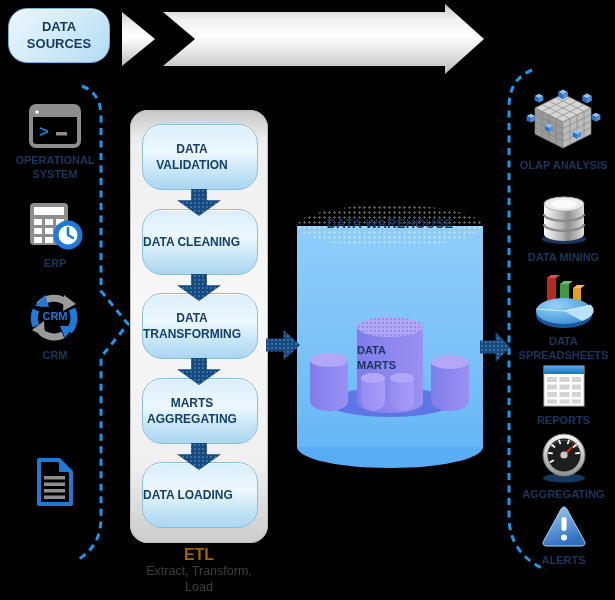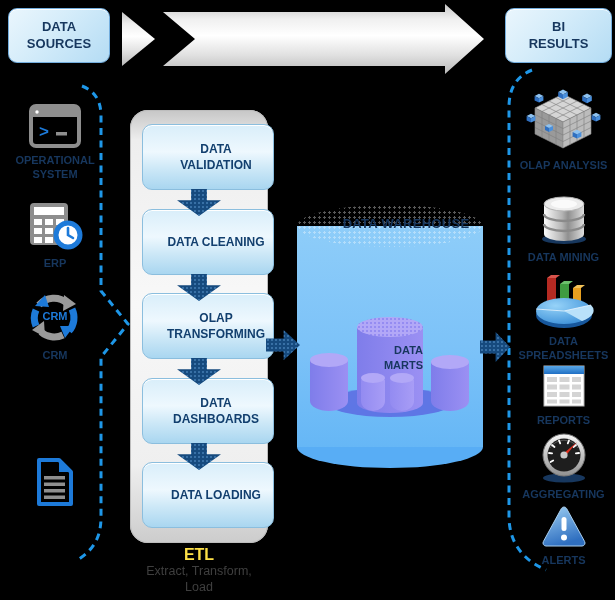--- a/index.html
+++ b/index.html
@@ -1,79 +1,79 @@
 <!DOCTYPE html>
 <html style="--navy: #17375e; --arrow-navy: #164a7e; --dash-blue: #1e97e8; --icon-blue: #1d7ad9; --icon-gray: #8e8e8e; --warehouse-blue: #7cc2f8; --marts-purple: #8583ee; --box-border: #74aede;"><head>
 <meta charset="utf-8">
 <style>
   html,body{margin:0;padding:0;background:#000;}
   .canvas{position:relative;width:615px;height:600px;background:#000;overflow:hidden;
           font-family:"Liberation Sans",sans-serif;}
   .abs{position:absolute;}
   
-  .top-box{position:absolute;top:8px;height:53px;border-radius:9px;
+  .top-box{position:absolute;top:8px;height:53px;border-radius:19px;
     background:linear-gradient(135deg,#eaf6fd 0%,#d6edfa 40%,#b4dcf4 100%);
     border:1px solid #74aede;display:flex;align-items:center;justify-content:center;
     color:var(--navy);font-weight:bold;font-size:13px;text-align:center;line-height:1.25;
     box-shadow:inset 0 1px 0 #fff;}
   #box-sources{left:8px;width:100px;}
   #box-bi{left:505px;width:105px;}
   #box-bi span{display:inline-block;width:62px;}
   .flow-label{position:absolute;left:233px;top:29px;width:140px;text-align:center;
     color:var(--navy);font-weight:bold;font-size:15px;letter-spacing:.5px;}
   
   .brace-svg{position:absolute;left:0;top:0;pointer-events:none;}
   
   .col-item{position:absolute;width:106px;text-align:center;}
   .col-item .icon-wrap{display:flex;align-items:center;justify-content:center;}
   .col-label{color:var(--navy);font-weight:bold;font-size:11px;line-height:1.3;margin-top:4px;}
   .res-item{width:103px;}
   
   #etl-panel{left:130px;top:110px;width:138px;height:433px;border-radius:18px;
     background:linear-gradient(180deg,#c6c6c6 0%,#eeeeee 7%,#f8f8f8 45%,#efefef 82%,#cccccc 100%);
     box-shadow:inset 0 0 0 1px #bdbdbd;}
-  .etl-box{position:absolute;left:142px;width:114px;height:64px;border-radius:10px;
+  .etl-box{position:absolute;left:142px;width:114px;height:64px;border-radius:20px;
     background:linear-gradient(180deg,#d9eefa 0%,#eef8fe 42%,#cde8f7 68%,#a9d6f0 100%);
-    border:1px solid #8bbede;display:flex;align-items:center;justify-content:center;
+    border:1px solid #8bbede;display:flex;align-items:center;justify-content:flex-start;
     color:#123f6e;font-weight:bold;font-size:12px;text-align:center;line-height:1.35;
-    box-shadow:inset 0 1px 0 #fff;padding-left:16px;}
+    box-shadow:inset 0 1px 0 #fff;}
   .etl-box span{display:block;max-width:98px;}
   .arrow-down{position:absolute;left:177px;width:44px;height:27px;background:var(--arrow-navy);
     background-image:radial-gradient(rgba(90,150,205,.5) 1px,transparent 1.3px);background-size:4px 4px;
     clip-path:polygon(32% 0,68% 0,68% 42%,100% 42%,50% 100%,0 42%,32% 42%);z-index:3;}
   .arrow-right{position:absolute;background:var(--arrow-navy);
     background-image:radial-gradient(rgba(90,150,205,.5) 1px,transparent 1.3px);background-size:4px 4px;
     clip-path:polygon(0 28%,52% 28%,52% 0,100% 50%,52% 100%,52% 72%,0 72%);z-index:5;}
-  #etl-title{left:130px;top:546px;width:138px;text-align:center;color:#fde047;
+  #etl-title{left:130px;top:546px;width:138px;text-align:center;color:#a16207;
     font-weight:bold;font-size:16px;}
   #etl-subtitle{left:134px;top:564px;width:130px;text-align:center;color:#3f3f3f;
     font-size:12.5px;line-height:1.25;}
   
-  #warehouse{left:297px;top:205px;width:186px;height:263px;padding-left:32px;}
+  #warehouse{left:297px;top:205px;width:186px;height:263px;}
   #wh-bottom{position:absolute;left:0;top:221px;width:186px;height:42px;border-radius:50%;
     background:#58adf5;}
   #wh-body{position:absolute;left:0;top:21px;width:186px;height:221px;
     background:linear-gradient(180deg,#8ecdf9 0%,#7cc2f8 55%,#66b7f6 100%);}
   #wh-top{position:absolute;left:0;top:0;width:186px;height:42px;border-radius:50%;
     background:linear-gradient(180deg,#bce3fc 0%,#93cffa 100%);
     background-image:radial-gradient(rgba(255,255,255,.35) 1px,transparent 1.2px);background-size:5px 5px;}
   #wh-title{position:absolute;left:0;top:11px;width:100%;text-align:center;
     color:var(--navy);font-weight:bold;font-size:13px;letter-spacing:.3px;z-index:2;}
   .cyl{position:absolute;}
   .cyl .body{position:absolute;left:0;right:0;top:7px;bottom:0;
     background:linear-gradient(90deg,#7f7dea 0%,#9b90f3 100%);
     border-radius:0 0 50% 50% / 0 0 10px 10px;}
   .cyl .cap{position:absolute;left:0;right:0;top:0;height:14px;border-radius:50%;background:#b2a8f7;}
   #mart-shadow{position:absolute;left:30px;top:183px;width:126px;height:29px;border-radius:50%;
     background:#5c6ae2;opacity:.85;}
   #mart-center{left:60px;top:112px;width:66px;height:96px;}
   #mart-center .body{top:10px;}
   #mart-center .cap{height:20px;
     background-image:radial-gradient(rgba(130,122,238,.6) 1px,transparent 1.2px);background-size:4px 4px;}
-  #mart-label{position:absolute;left:0;top:26px;width:100%;text-align:right;
+  #mart-label{position:absolute;left:0;top:26px;width:100%;text-align:left;
     color:var(--navy);font-weight:bold;font-size:11px;line-height:1.35;z-index:2;}
   #mart-label span{display:inline-block;width:48px;}
   
   text{font-family:"Liberation Sans",sans-serif;}
 </style>
 </head>
 <body>
 
 <div class="canvas">
 
@@ -88,23 +88,20 @@
           <stop offset="0.22" stop-color="#f0f0f0"></stop>
         <stop offset="0.45" stop-color="#ffffff"></stop>
           <stop offset="0.72" stop-color="#e2e2e2"></stop>
         <stop offset="1" stop-color="#b9b9b9"></stop>
       </linearGradient>
     </defs>
     <polygon points="9,12 9,66 42,39" fill="url(#arrg)"></polygon>
     <path d="M50 12 L332 12 L332 4 L371 39 L332 74 L332 66 L50 66 L82 39 Z" fill="url(#arrg)"></path>
   </svg>
 
-  <div class="top-box" id="box-bi">
-    <span>BI RESULTS</span>
-  </div>
 
   <svg class="brace-svg" width="615" height="600" viewBox="0 0 615 600">
     <path d="M82 86 C95 91 101 101 101 116 L101 291 L128 324 L101 357 L101 517 C101 537 94 549 79 559" fill="none" stroke="#1e97e8" stroke-width="3" stroke-dasharray="7 5.5"></path>
     <path d="M532 70 C517 76 509 88 509 107 L509 516 C509 541 521 559 546 570" fill="none" stroke="#1e97e8" stroke-width="3" stroke-dasharray="7 5.5"></path>
   </svg>
 
   <div class="col-item" style="left:2px;top:103px;">
     <div class="icon-wrap" style="height:46px;">
       <svg width="52" height="44" viewBox="0 0 52 44">
         <rect x="2" y="2" width="48" height="40" rx="5" fill="none" stroke="#8e8e8e" stroke-width="4"></rect>
@@ -177,25 +174,25 @@
 
   <div class="etl-box" style="top:124px;">
     <span>DATA VALIDATION</span>
     </div>
   <div class="arrow-down" style="top:189px;"></div>
   <div class="etl-box" style="top:209px;">
     <span>DATA CLEANING</span>
     </div>
   <div class="arrow-down" style="top:274px;"></div>
   <div class="etl-box" style="top:293px;">
-    <span>OLAP TRANSFORMING</span>
+    <span>DATA TRANSFORMING</span>
     </div>
   <div class="arrow-down" style="top:358px;"></div>
   <div class="etl-box" style="top:378px;">
-    <span>DATA DASHBOARDS</span>
+    <span>MARTS AGGREGATING</span>
     </div>
   <div class="arrow-down" style="top:443px;"></div>
   <div class="etl-box" style="top:462px;">
     <span>DATA LOADING</span>
     </div>
 
   <div class="abs" id="etl-title">ETL</div>
   <div class="abs" id="etl-subtitle">Extract, Transform, Load</div>
 
   <div class="arrow-right" style="left:266px;top:330px;width:34px;height:30px;"></div>

